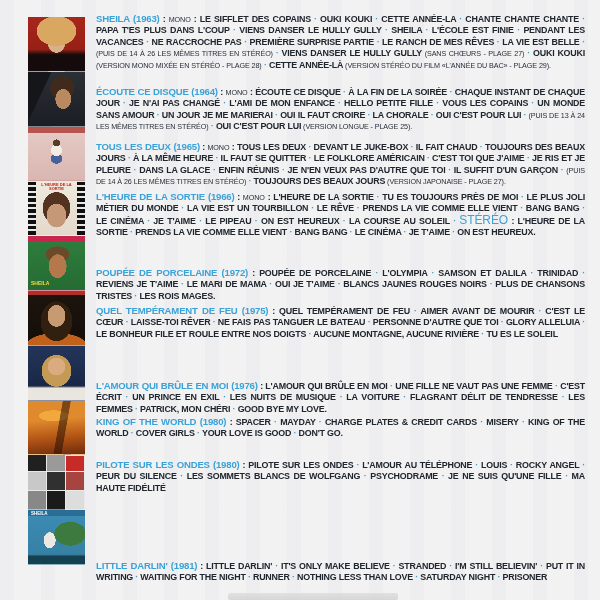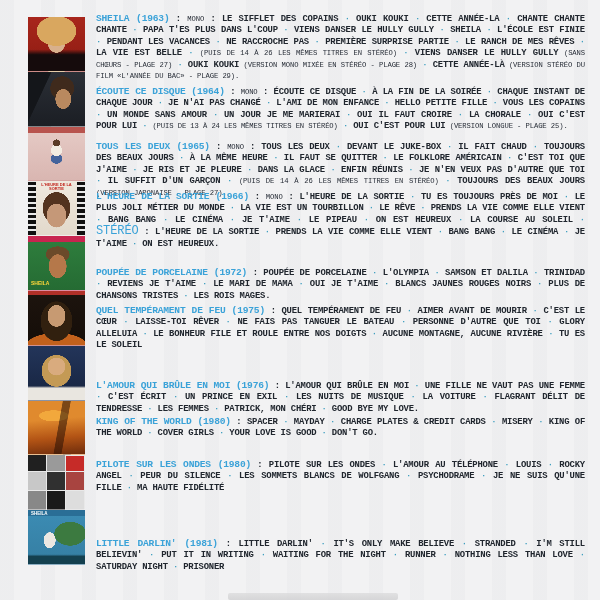--- a/index.html
+++ b/index.html
@@ -88,32 +88,32 @@
   .cover-cap{position:absolute;font-weight:bold;line-height:1;letter-spacing:0;}
   .cap-c4{top:2px;left:9px;right:9px;color:#c2251d;font-size:4px;text-align:center;}
   .cap-c5{bottom:4px;left:3px;color:#ffd83a;font-size:5px;}
   .cap-c10{top:2px;left:3px;color:#ffffff;font-size:4.5px;}
 
   
   .text-col{position:absolute;inset:0;}
   .entry{
     position:absolute;left:96px;width:489px;margin:0;
     font-size:8.9px;line-height:11.45px;letter-spacing:-0.2px;
-    font-weight:bold;color:#20262e;text-align:justify;font-family:Liberation Mono, monospace;
+    font-weight:bold;color:#20262e;text-align:justify;
   }
   .entry:nth-child(1){top:13px}
   .entry:nth-child(2){top:86px}
   .entry:nth-child(3){top:141px}
   .entry:nth-child(4){top:191px}
   .entry:nth-child(5){top:267px}
   .entry:nth-child(6){top:305px}
   .entry:nth-child(7){top:380px}
   .entry:nth-child(8){top:416px}
   .entry:nth-child(9){top:459px}
-  .entry:nth-child(10){top:538px}
+  .entry:nth-child(10){top:560px}
   .seg-t{color:#3aa2d8;font-size:9.6px;}
   .seg-b{color:#20262e;}
   .seg-c{color:#20262e;}
   .seg-d{color:#3f9fc0;}
   .seg-n{font-weight:normal;font-size:7.2px;letter-spacing:-0.1px;color:#272d37;}
   .seg-nb{font-weight:normal;font-size:12px;letter-spacing:-0.1px;color:#3aa2d8;}
 </style>
 </head>
 <body>
 

